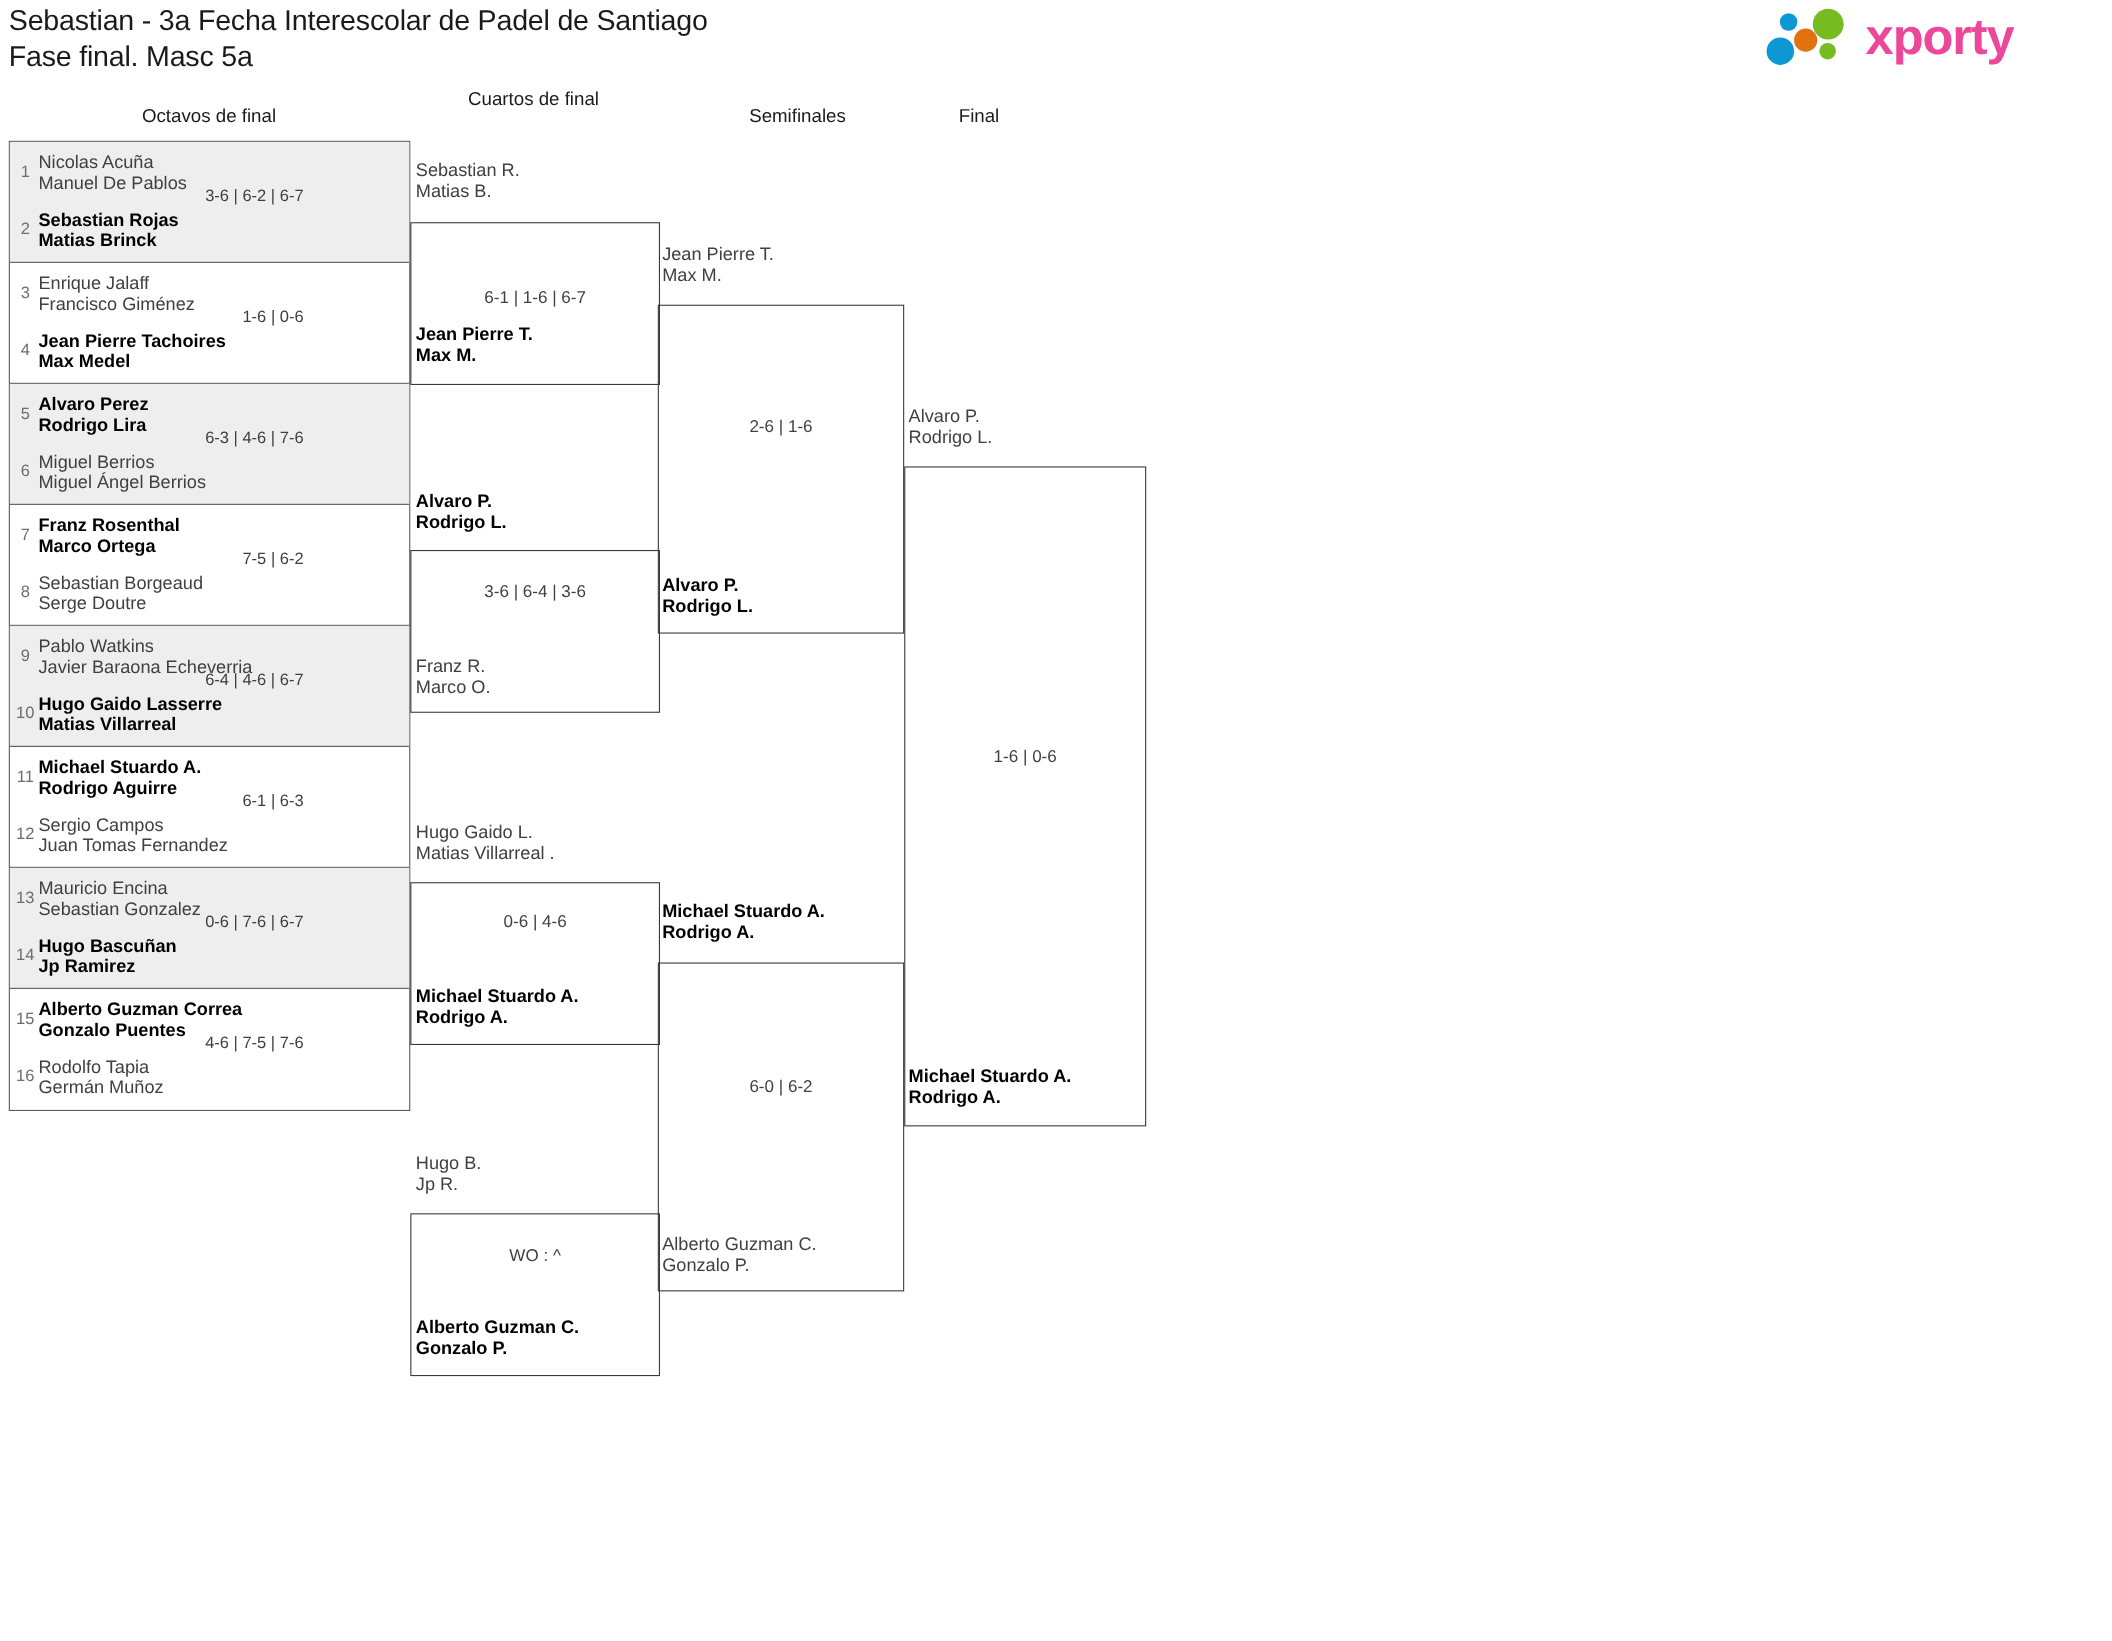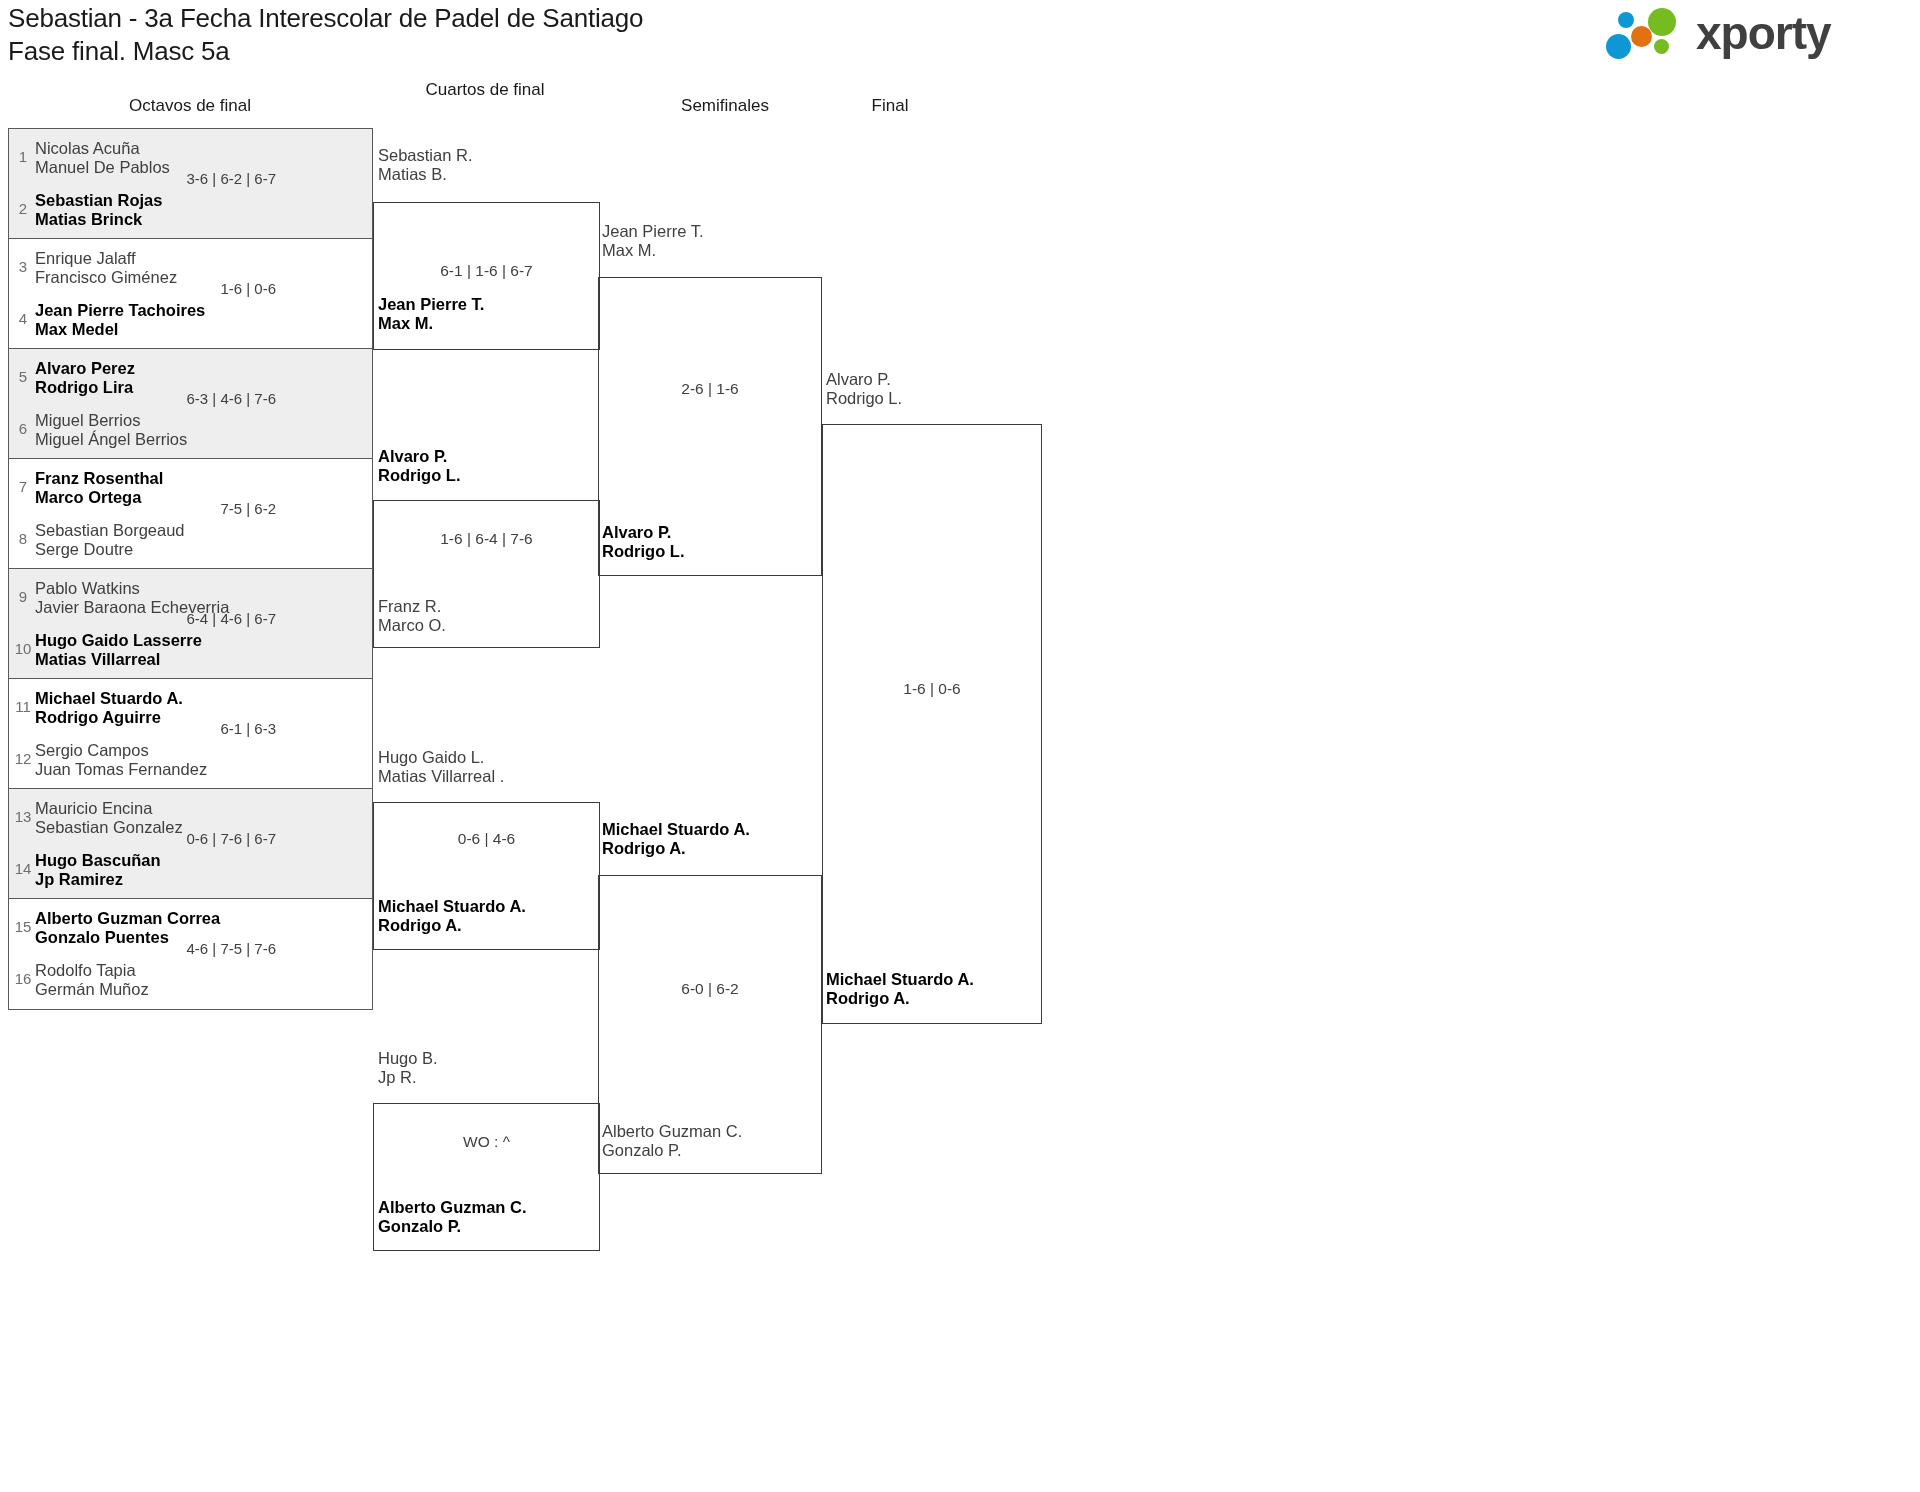--- a/index.html
+++ b/index.html
@@ -5,21 +5,21 @@
   html,body{margin:0;padding:0;background:#fff;}
   body{width:1920px;height:1492px;position:relative;
        font-family:"Liberation Sans","DejaVu Sans",sans-serif;color:#231f20;}
 
   
   #title{position:absolute;left:8px;top:2px;font-size:26px;line-height:33px;
          font-weight:400;color:#1a1a1a;white-space:pre-line;letter-spacing:-0.2px;}
 
   #logo{position:absolute;right:12px;top:6px;width:330px;height:58px;}
   #logo .word{position:absolute;left:118px;top:4px;font-size:46px;line-height:46px;
-              font-weight:700;color:#404040;letter-spacing:-1px;}
+              font-weight:700;color:#ec4899;letter-spacing:-1px;}
   #logo .dot{position:absolute;border-radius:50%;}
 
   
   .round-head{position:absolute;font-size:17px;color:#1a1a1a;text-align:center;}
 
   
   #r1{position:absolute;left:8px;top:128px;width:365px;
       border:1px solid #58595b;box-sizing:border-box;}
   .r1-match{position:relative;height:110px;box-sizing:border-box;
             border-bottom:1px solid #58595b;}
@@ -149,21 +149,21 @@
 <div class="team" style="left:378px;top:146px;">Sebastian R.
 Matias B.</div>
 <div class="mbox" style="left:373px;top:202px;width:227px;height:148px;"></div>
 <div class="mscore" style="left:373px;top:230px;width:227px;margin-top:32px;">6-1 | 1-6 | 6-7</div>
 <div class="team win" style="left:378px;top:295px;">Jean Pierre T.
 Max M.</div>
 
 <div class="team win" style="left:378px;top:447px;">Alvaro P.
 Rodrigo L.</div>
 <div class="mbox" style="left:373px;top:500px;width:227px;height:148px;"></div>
-<div class="mscore" style="left:373px;top:530px;width:227px;">1-6 | 6-4 | 7-6</div>
+<div class="mscore" style="left:373px;top:530px;width:227px;">3-6 | 6-4 | 3-6</div>
 <div class="team" style="left:378px;top:597px;">Franz R.
 Marco O.</div>
 
 <div class="team" style="left:378px;top:748px;">Hugo Gaido L.
 Matias Villarreal .</div>
 <div class="mbox" style="left:373px;top:802px;width:227px;height:148px;"></div>
 <div class="mscore" style="left:373px;top:830px;width:227px;">0-6 | 4-6</div>
 <div class="team win" style="left:378px;top:897px;">Michael Stuardo A.
 Rodrigo A.</div>
 

